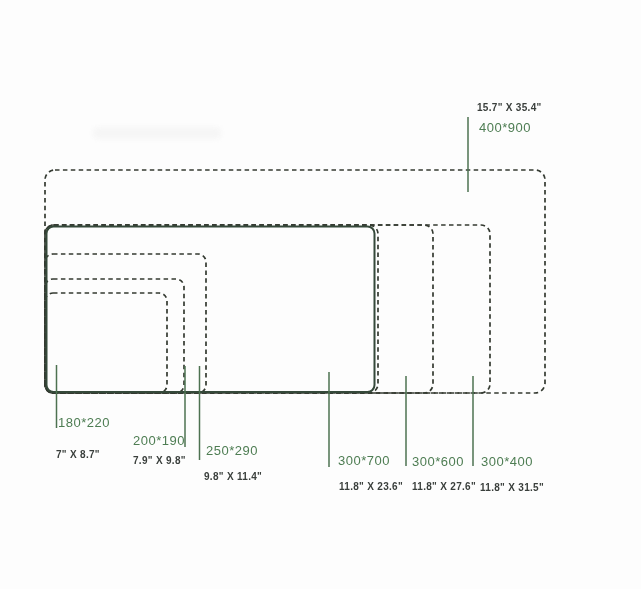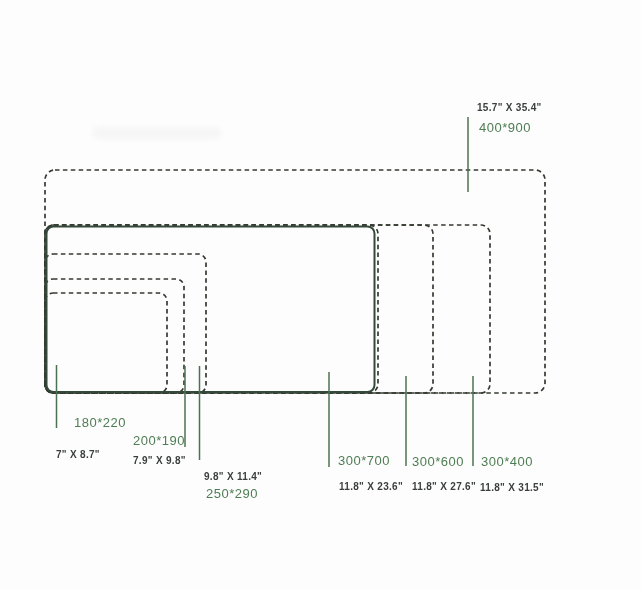--- a/index.html
+++ b/index.html
@@ -46,25 +46,25 @@
     font-size:13px;
     letter-spacing:.5px;
   }
   .lbl.inch{
     color:var(--inchcol);
     font-size:10px;
     font-weight:700;
     letter-spacing:.3px;
   }
   
-  #lbl-mm-0{left:58px;  top:415px;margin-left:16px;}
+  #lbl-mm-0{left:58px;  top:415px;}
   #lbl-in-0{left:56px;  top:449px;}
   #lbl-mm-1{left:133px; top:433px;}
   #lbl-in-1{left:133px; top:455px;}
-  #lbl-mm-2{left:206px; top:443px;margin-top:43px;}
+  #lbl-mm-2{left:206px; top:443px;}
   #lbl-in-2{left:204px; top:471px;}
   #lbl-mm-3{left:338px; top:453px;}
   #lbl-in-3{left:339px; top:481px;}
   #lbl-mm-4{left:412px; top:454px;}
   #lbl-in-4{left:412px; top:481px;}
   #lbl-mm-5{left:481px; top:454px;}
   #lbl-in-5{left:480px; top:482px;}
   #lbl-mm-6{left:479px; top:120px;}
   #lbl-in-6{left:477px; top:102px;}
   .smudge{

